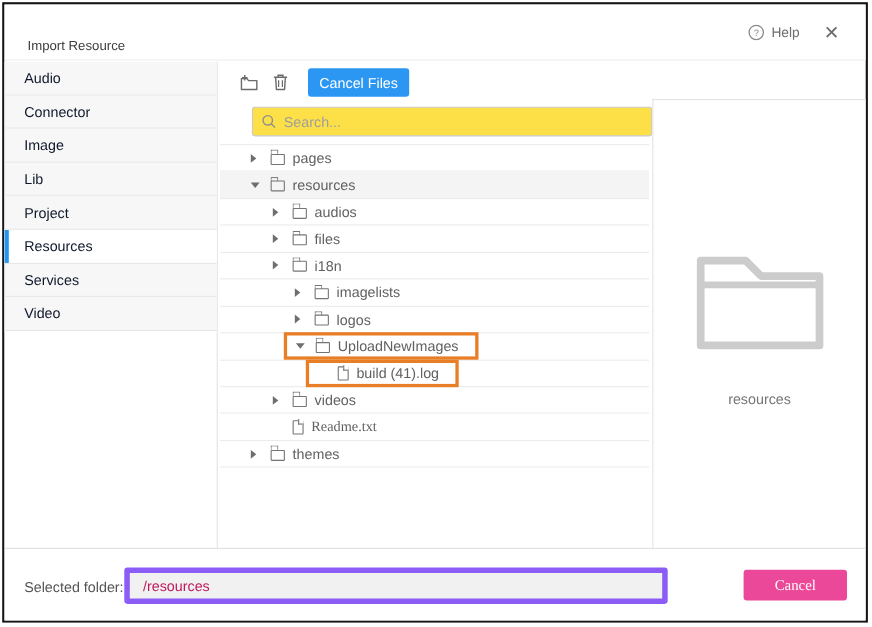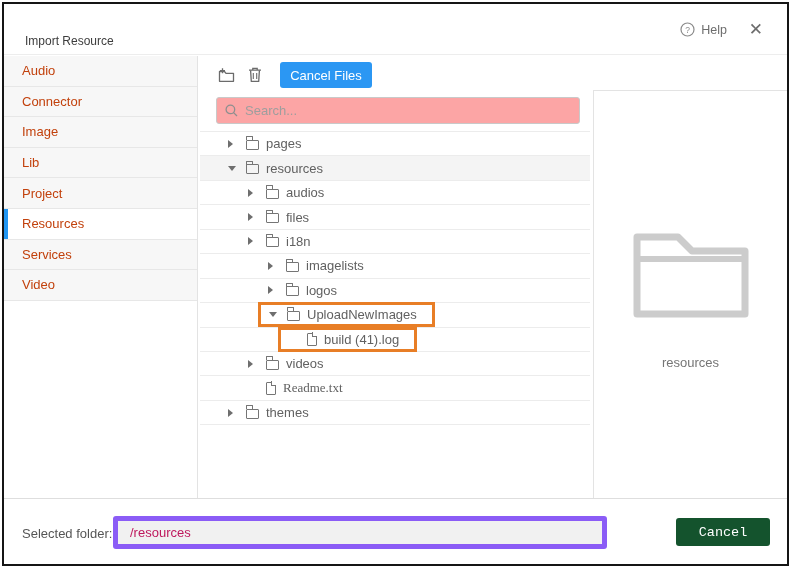--- a/index.html
+++ b/index.html
@@ -7,30 +7,30 @@
   .frame { position:absolute; left:2px; top:2px; width:787px; height:564px; border:2px solid #151515; background:#fff; overflow:hidden; }
 
   
   .header { position:absolute; left:0; top:0; right:0; height:51px; border-bottom:1px solid #ededed; background:#fff; }
   .title { position:absolute; left:21px; top:12px; line-height:51px; font-size:12px; color:#3d3d3d;text-align:right; }
   .help { position:absolute; right:60px; top:0; height:51px; display:flex; align-items:center; gap:6px; color:#6d6d6d; font-size:12.5px; cursor:pointer; }
   .close { position:absolute; right:24px; top:0; height:51px; display:flex; align-items:center; font-size:17px; color:#6d6d6d; cursor:pointer; }
 
   
   .sidebar { position:absolute; left:0; top:52px; width:194px; height:442px; border-right:1px solid #e3e3e3; background:#fff; }
-  .side-item { height:30.6px; background:#f7f7f7; border-bottom:1px solid #e7e7e7; display:flex; align-items:center; padding-left:18px; font-size:13px; color:#c2410c; cursor:pointer; }
+  .side-item { height:30.6px; background:#f7f7f7; border-bottom:1px solid #e7e7e7; display:flex; align-items:center; padding-left:18px; font-size:13px; color:#0f172a; cursor:pointer; }
   .side-item.selected { background:#fff; box-shadow: inset 4px 0 0 0 #2196f3; }
 
   
   .toolbar { position:absolute; left:196px; top:52px; height:38px; display:flex; align-items:center; gap:13px; padding-left:18px; }
   .tool-btn { background:none; border:none; padding:0; display:flex; align-items:center; cursor:pointer; }
   .upload-btn { width:92px; height:26px; background:#2b97f3; color:#fff; border:none; border-radius:3px; font-size:13px; font-family:inherit; cursor:pointer; margin-left:5px; }
 
   
-  .search-box { position:absolute; left:212px; top:93px; width:364px; height:27px; border:1px solid #c9c9c9; border-radius:3px; display:flex; align-items:center; padding:0 8px; gap:7px; background:#fca5a5; }
+  .search-box { position:absolute; left:225px; top:93px; width:364px; height:27px; border:1px solid #c9c9c9; border-radius:3px; display:flex; align-items:center; padding:0 8px; gap:7px; background:#fde047; }
   .search-box input { border:none; outline:none; flex:1; font-size:13px; color:#555; font-family:inherit; background:transparent; }
   .search-box input::placeholder { color:#9e9e9e; }
 
   
   .tree { position:absolute; left:196px; top:127px; width:390px; border-top:1px solid #ececec; }
   .tree-row { height:24.45px; border-bottom:1px solid #ececec; display:flex; align-items:center; font-size:13px; color:#616161; cursor:pointer; }
   .tree-row.selected { background:#f4f4f4; }
   .row-content { display:inline-flex; align-items:center; height:100%; }
   .row-content.annotated { height:auto; border:3px solid #e87e26; padding:2px 15px 2px 8px; margin-left:-10px; position:relative; z-index:2; }
   .arrow-slot { width:18px; display:flex; align-items:center; }
@@ -42,21 +42,21 @@
   .glyph-file::before { content:''; position:absolute; top:-1.4px; right:-1.4px; width:4px; height:4px; background:#fff; border-left:1.4px solid #757575; border-bottom:1.4px solid #757575; }
 
   
   .preview { position:absolute; left:589px; top:86px; right:0; height:408px; border-left:1px solid #e3e3e3; border-top:1px solid #e3e3e3; background:#fff; display:flex; flex-direction:column; align-items:center; padding-top:138px; }
   .preview-label { margin-top:36px; font-size:13px; color:#757575; }
 
   
   .footer { position:absolute; left:0; right:0; top:494px; height:68px; border-top:1px solid #dedede; background:#fff; }
   .footer-label { position:absolute; left:18px; top:0; height:68px; display:flex; align-items:center; font-size:13px; color:#555; }
   .folder-input { position:absolute; left:109px; top:17px; width:494px; height:33px; background:#f1f1f1; border:5px solid #8b5cf6; border-radius:3px; padding-left:12px; font-size:13px; color:#be185d; font-family:inherit; }
-  .cancel-btn { position:absolute; right:17px; top:19px; width:94px; height:28px; background:#14532d; color:#fff; border:none; border-radius:3px; font-size:13.5px; font-family:Liberation Mono, monospace; cursor:pointer; }
+  .cancel-btn { position:absolute; right:17px; top:19px; width:94px; height:28px; background:#ec4899; color:#fff; border:none; border-radius:3px; font-size:13.5px; font-family:Liberation Serif, serif; cursor:pointer; }
 </style>
 </head>
 <body>
 
 <div class="frame">
 
   <div class="header">
     <div class="title">Import Resource</div>
     <div class="help">
       <span style="display:flex">

